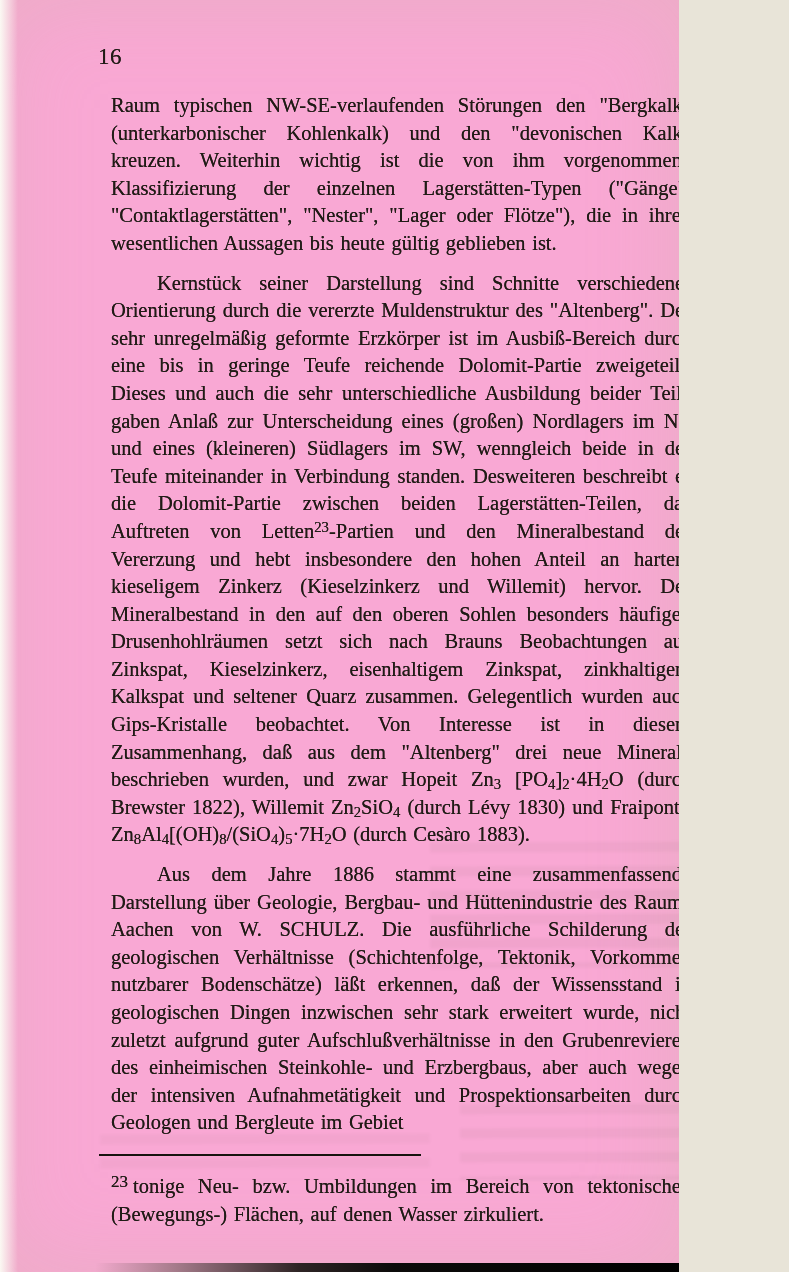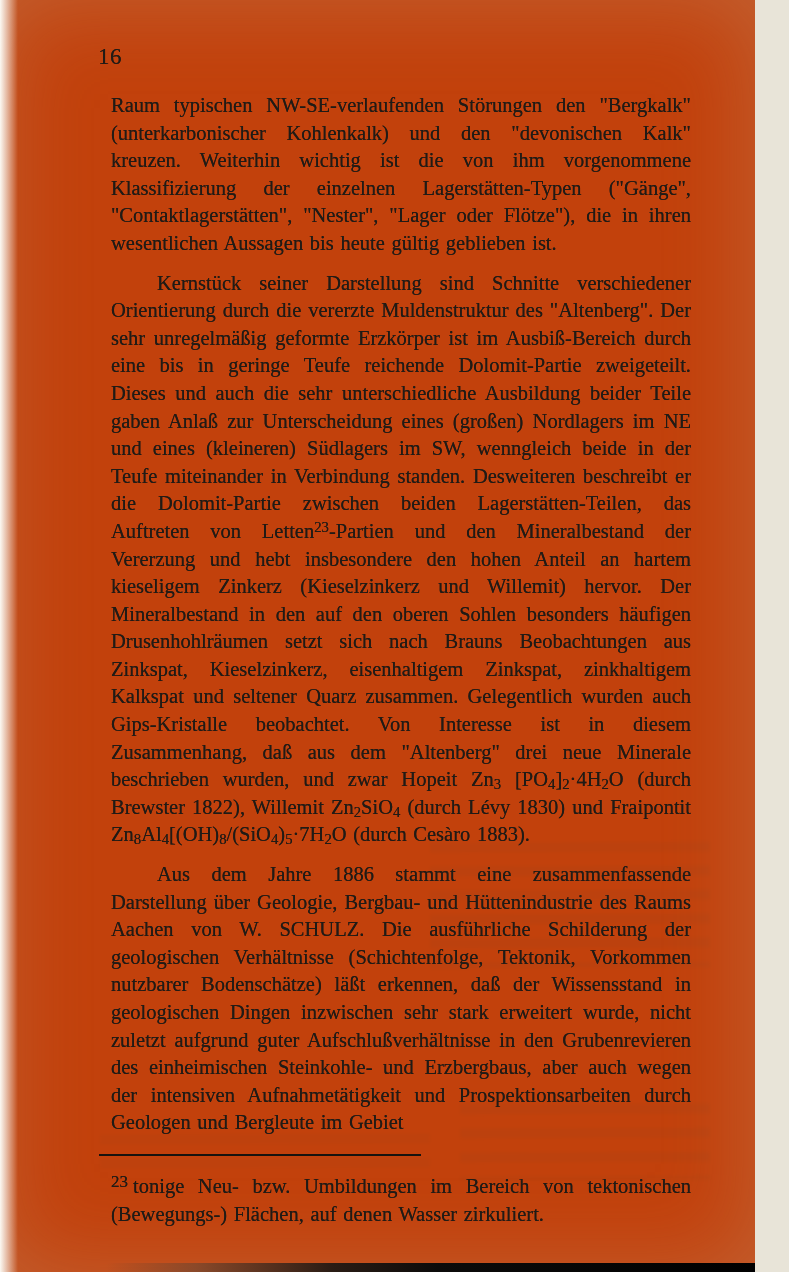--- a/index.html
+++ b/index.html
@@ -2,23 +2,23 @@
 <html lang="de"><head>
 <meta charset="utf-8">
 <style>
   html, body {
     margin: 0;
     padding: 0;
     background: #e8e4d8;
   }
   .page {
     position: relative;
-    width: 755px;
+    width: 679px;
     height: 1272px;
-    background: #c2410c;
+    background: #f9a8d4;
     overflow: hidden;
     font-family: "Liberation Serif", serif;
     color: #201b16;
     box-shadow: inset 0 0 90px rgba(196, 186, 158, 0.28);
   }
   
   .page::before {
     content: "";
     position: absolute;
     left: 0; top: 0; bottom: 0;

